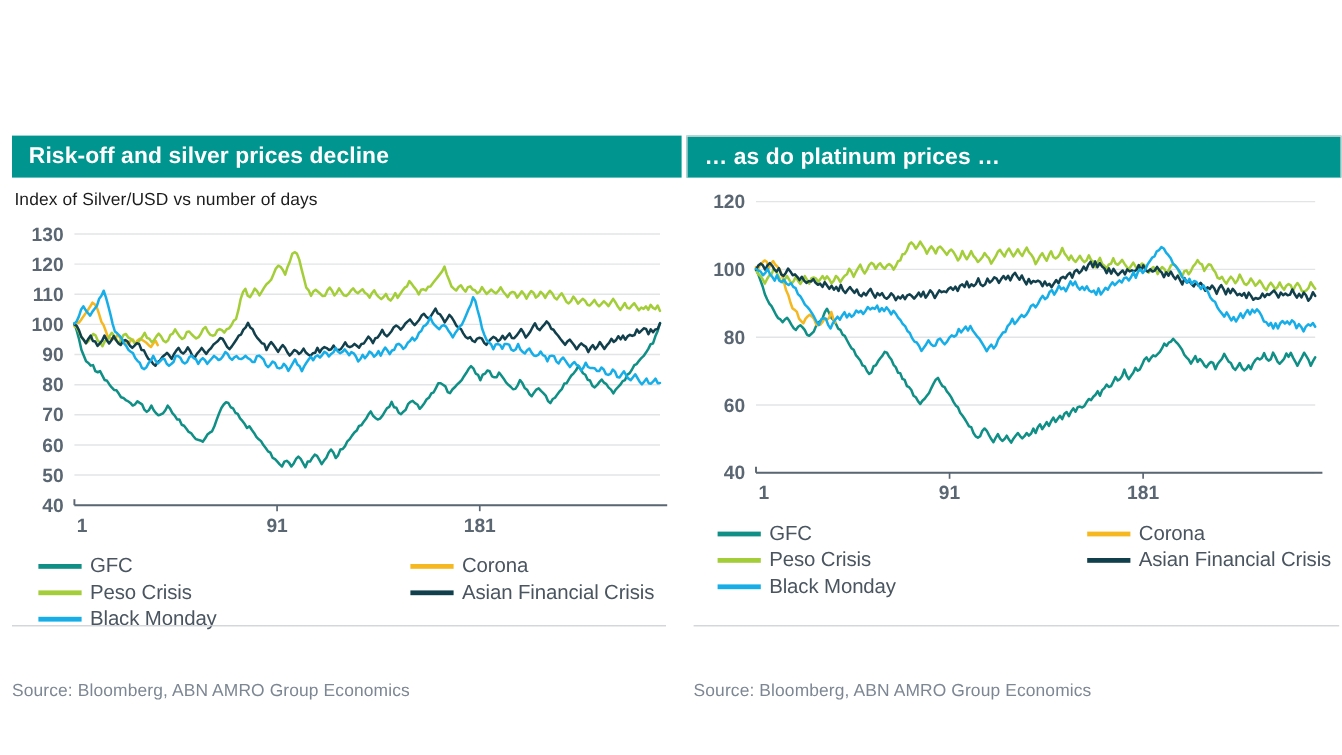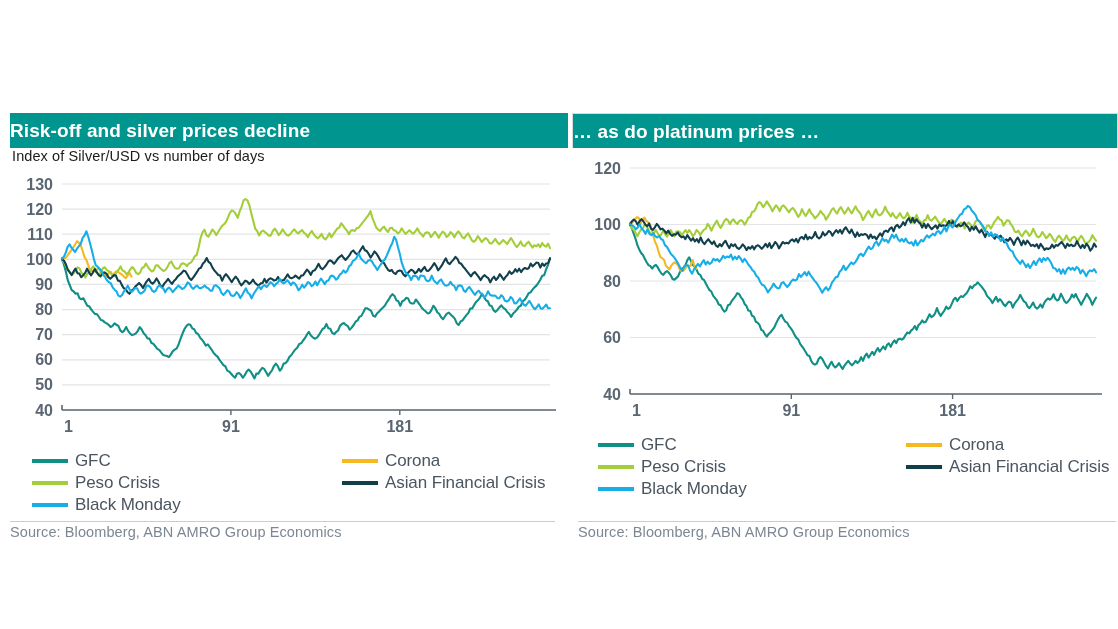--- a/index.html
+++ b/index.html
@@ -9,30 +9,30 @@
     -webkit-font-smoothing:antialiased;
   }
   .page{position:relative;width:1118px;height:629px;overflow:hidden;}
 
   .panel{position:absolute;top:113px;height:430px;}
   .panel-left{left:10px;width:558px;}
   .panel-right{left:572px;width:546px;}
 
   .panel-header{
     height:35px;background:#00968f;display:flex;align-items:center;
-    box-sizing:border-box;
+    padding-left:14px;box-sizing:border-box;
   }
   .panel-right .panel-header{border:1px solid #d8dcdc;border-bottom:none;text-align:center;}
   .panel-header .title{
     color:#ffffff;font-size:19px;font-weight:bold;letter-spacing:.1px;
     line-height:1;
   }
 
   .subtitle{
-    margin-top:0;padding-left:2px;color:#1c1c1c;font-size:14.5px;
+    margin-top:11px;padding-left:2px;color:#1c1c1c;font-size:14.5px;
     letter-spacing:.1px;
   }
   .panel-right .subtitle{padding-left:6px;}
 
   .chart-wrap{position:relative;margin-top:12px;height:268px;}
   svg.chart{display:block;}
 
   .legend{
     position:relative;margin-top:6px;display:grid;
     grid-template-columns:310px auto;
@@ -49,21 +49,21 @@
     letter-spacing:-.1px;
   }
 
   .rule{
     position:absolute;left:0;height:1px;background:#c9cdd1;
   }
   .rule-left{left:10px;width:545px;top:521px;}
   .rule-right{left:578px;width:538px;top:521px;}
 
   .source{
-    position:absolute;font-size:14.5px;color:#7d8793;letter-spacing:.1px;
+    position:absolute;font-size:14.5px;color:#7d8793;letter-spacing:.1px;margin-top:44px;
   }
   .source-left{left:10px;top:524px;}
   .source-right{left:578px;top:524px;}
 
   .ax-label{font-size:16px;font-weight:bold;fill:#5a6672;font-family:"Liberation Sans",sans-serif;}
   .gridline{stroke:#e2e4e6;stroke-width:1.2;}
   .axisline{stroke:#5a6672;stroke-width:1.6;}
   .tickmark{stroke:#5a6672;stroke-width:1.4;}
   .series{fill:none;stroke-width:2.1;stroke-linejoin:round;stroke-linecap:round;}
 </style>

